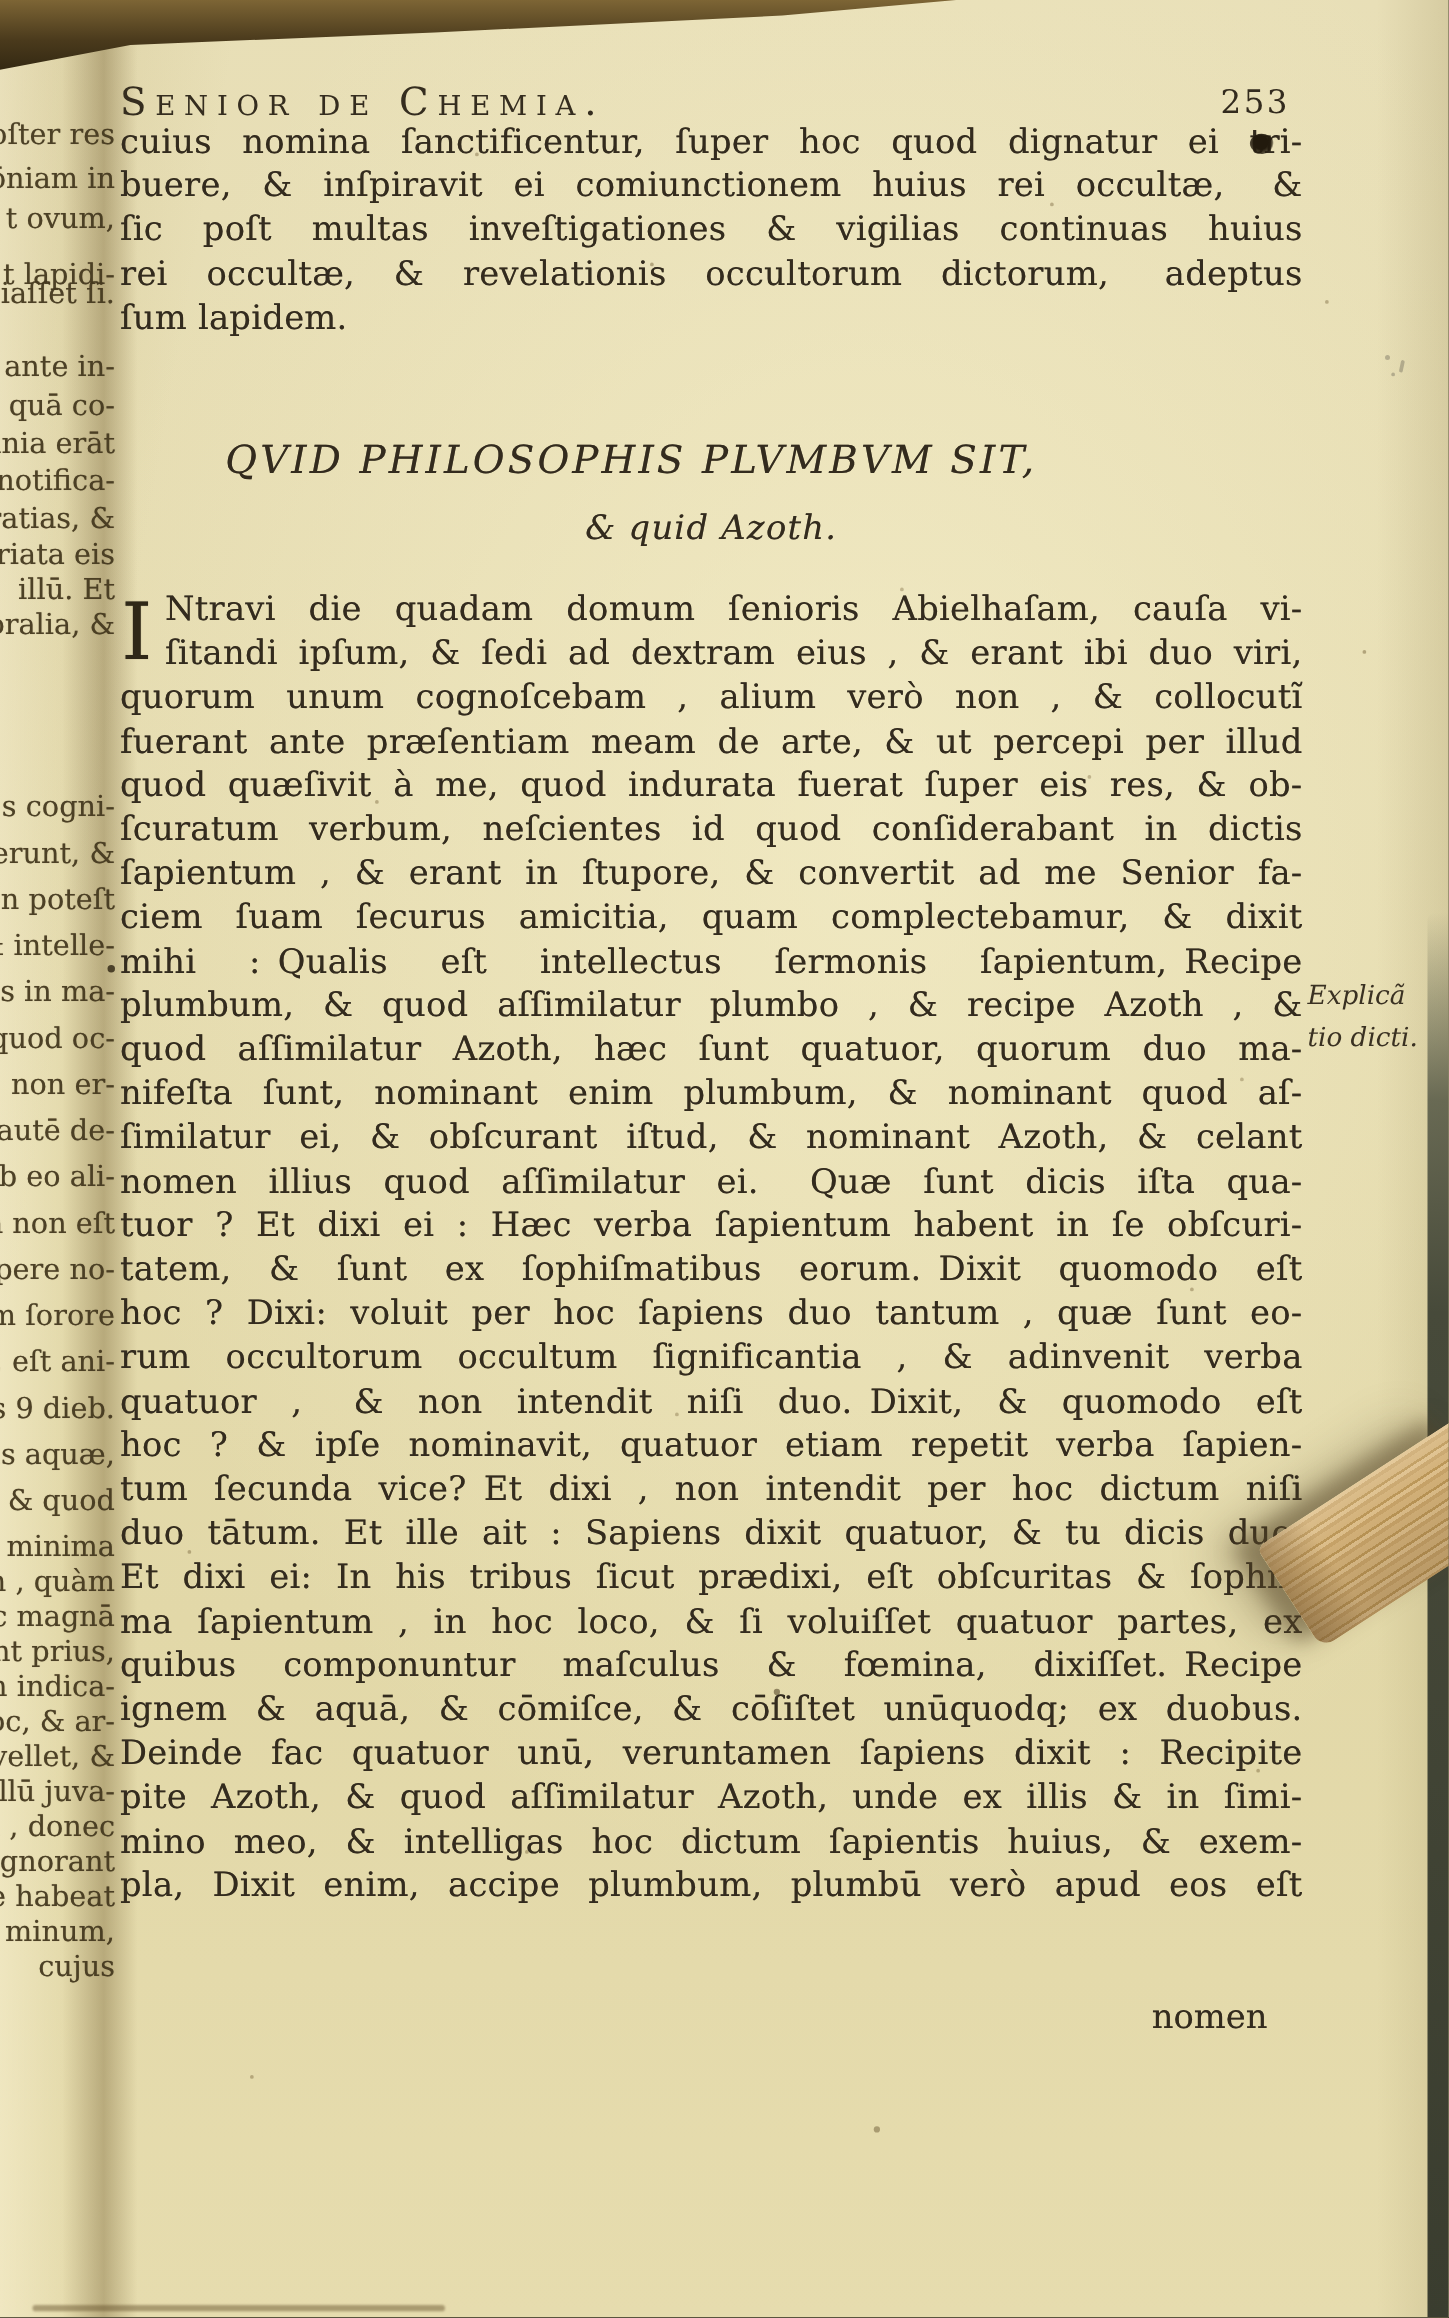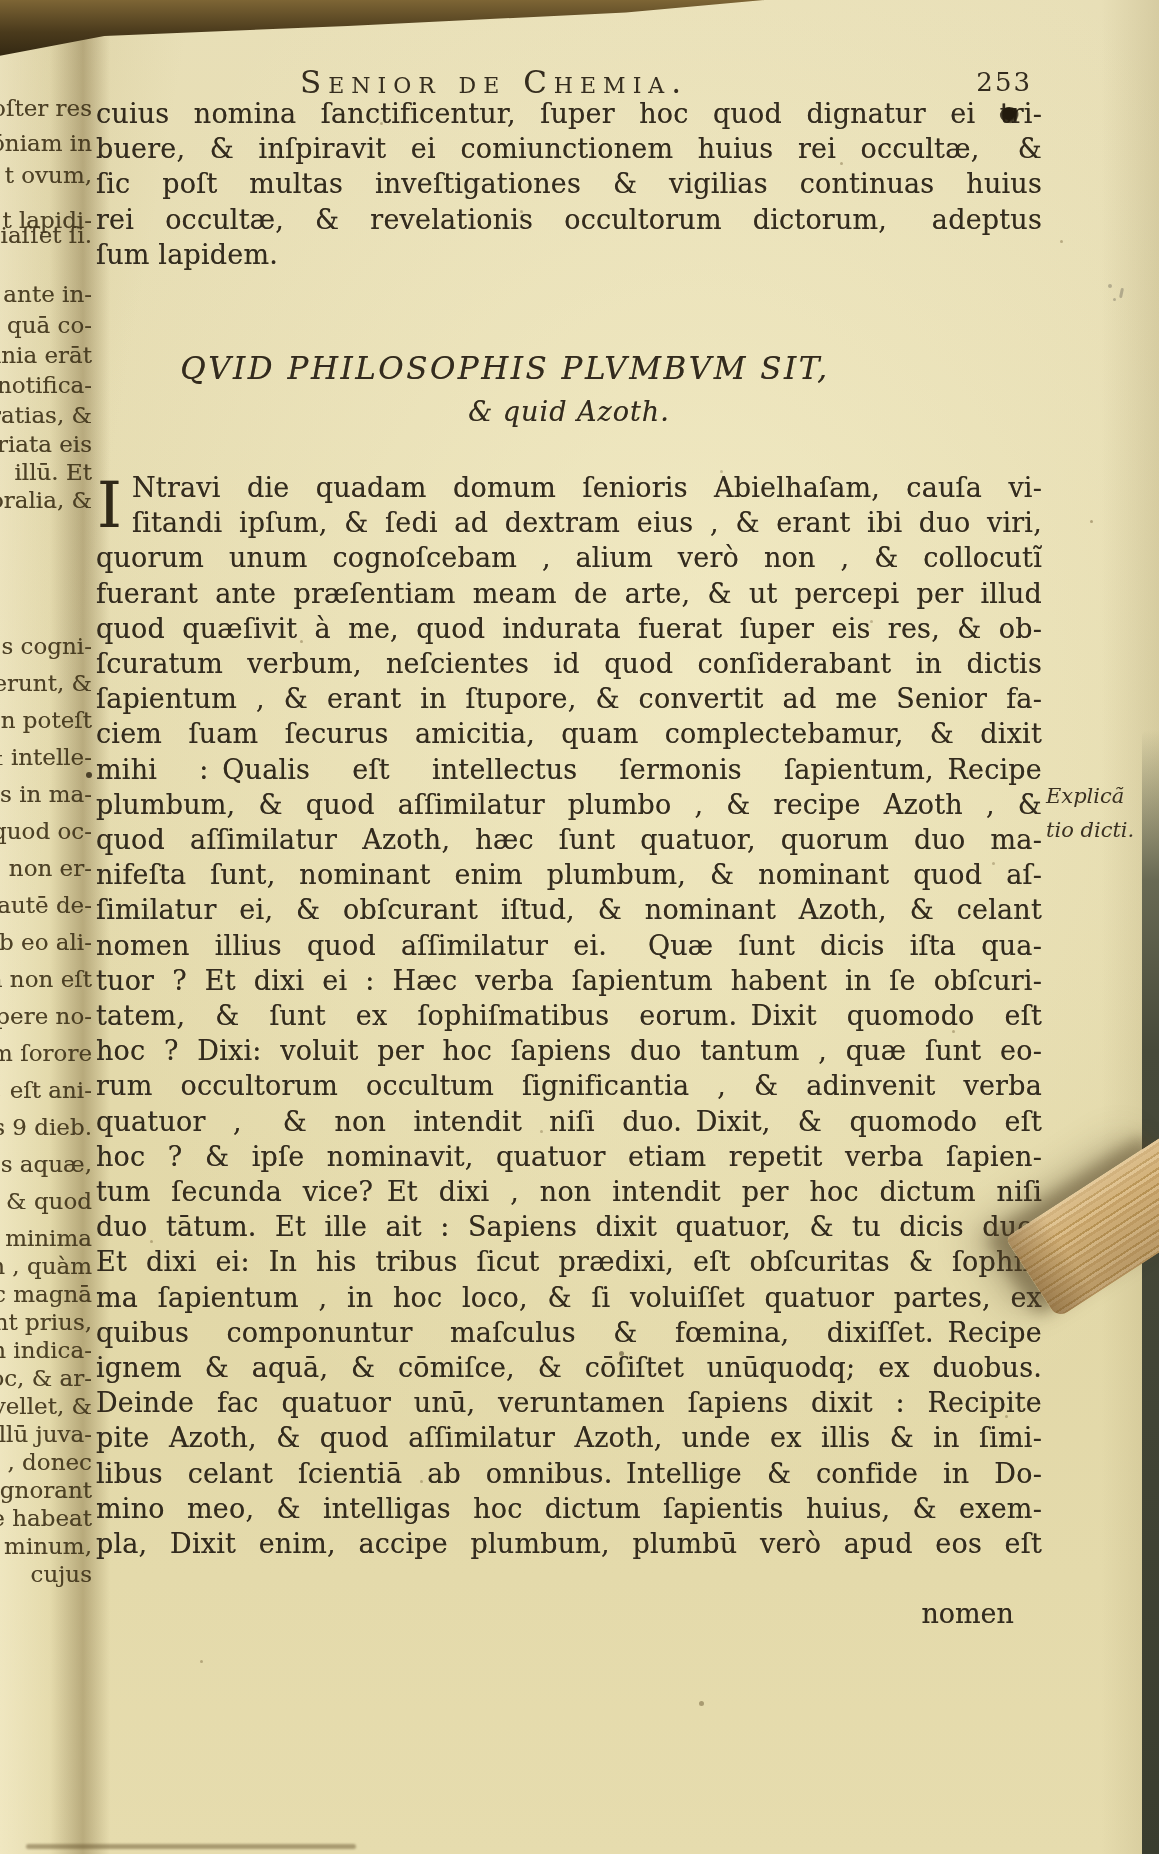--- a/index.html
+++ b/index.html
@@ -71,42 +71,42 @@
       700px 1702px 0 1px rgba(95,78,42,.45), 150px 1240px 0 0 rgba(110,90,50,.4),
       1005px 1415px 0 0 rgba(110,90,50,.4), 260px 940px 0 0 rgba(110,90,50,.35),
       620px 1352px 0 1px rgba(75,60,32,.55), 870px 620px 0 0 rgba(110,90,50,.35),
       1060px 240px 0 0 rgba(110,90,50,.4), 380px 122px 0 0 rgba(110,90,50,.4),
       720px 470px 0 0 rgba(110,90,50,.35), 992px 862px 0 0 rgba(110,90,50,.35),
       200px 1660px 0 0 rgba(110,90,50,.4), 540px 1130px 0 0 rgba(110,90,50,.35);
   }
   
   .running-head{position:absolute;left:96px;top:64px;width:946px;height:44px;z-index:4;}
   .head-title{
-    text-align:center;padding-right:150px;font-variant:small-caps;
+    text-align:left;padding-right:150px;font-variant:small-caps;
     font-size:31px;letter-spacing:7px;color:#352d1f;
   }
   .page-num{position:absolute;right:10px;top:3px;font-size:26px;letter-spacing:2px;}
   .para{position:absolute;left:96px;width:946px;z-index:4;}
   #para1{top:96px;}
   #para2{top:470px;}
   .tl{
     font-size:27px;line-height:35.2px;letter-spacing:.2px;white-space:normal;
     text-align:justify;text-align-last:justify;
     text-shadow:0 0 .5px rgba(51,43,30,.55);
   }
   .tl.nojust{text-align:left;text-align-last:left;}
   .tl.indent{padding-left:36px;}
   .drop-cap{
     position:absolute;left:97px;top:474px;z-index:4;font-size:63px;line-height:1;
     color:#2f2818;text-shadow:0 0 .6px rgba(47,40,24,.6);
   }
   .section-heading{position:absolute;left:96px;top:350px;width:946px;z-index:4;text-align:center;}
   .sh1{font-style:italic;font-size:31px;letter-spacing:2.5px;padding-right:128px;white-space:nowrap;
        text-shadow:0 0 .5px rgba(51,43,30,.55);}
-  .sh2{font-style:italic;font-size:27px;margin-top:10px;letter-spacing:1px;
+  .sh2{font-style:italic;font-size:27px;margin-top:21px;letter-spacing:1px;
        text-shadow:0 0 .5px rgba(51,43,30,.55);}
   .margin-note{
     position:absolute;left:1046px;top:779px;width:112px;z-index:4;
     font-style:italic;font-size:21px;line-height:34px;color:#3a3122;
   }
   .catchword{
     position:absolute;left:96px;top:1598px;width:918px;z-index:4;
     text-align:right;font-size:27px;text-shadow:0 0 .5px rgba(51,43,30,.55);
   }
   .left-fragments{position:absolute;left:0;top:0;width:97px;height:100%;z-index:3;}
@@ -213,21 +213,20 @@
       <div class="tl">quatuor ,  &amp; non intendit niſi duo. Dixit, &amp; quomodo eſt</div>
       <div class="tl">hoc ? &amp; ipſe nominavit, quatuor etiam repetit verba ſapien-</div>
       <div class="tl">tum ſecunda vice? Et dixi , non intendit per hoc dictum niſi</div>
       <div class="tl">duo tātum. Et ille ait : Sapiens dixit quatuor, &amp; tu dicis duo.</div>
       <div class="tl">Et dixi ei: In his tribus ſicut prædixi, eſt obſcuritas &amp; ſophiſ-</div>
       <div class="tl">ma ſapientum , in hoc loco, &amp; ſi voluiſſet quatuor partes, ex</div>
       <div class="tl">quibus componuntur maſculus &amp; fœmina, dixiſſet. Recipe</div>
       <div class="tl">ignem &amp; aquā, &amp; cōmiſce, &amp; cōſiſtet unūquodq; ex duobus.</div>
       <div class="tl">Deinde fac quatuor unū, veruntamen ſapiens dixit : Recipite</div>
       <div class="tl">pite Azoth, &amp; quod aſſimilatur Azoth, unde ex illis &amp; in ſimi-</div>
-      <div class="tl">libus celant ſcientiā ab omnibus. Intellige &amp; confide in Do-</div>
       <div class="tl">mino meo, &amp; intelligas hoc dictum ſapientis huius, &amp; exem-</div>
       <div class="tl">pla, Dixit enim, accipe plumbum, plumbū verò apud eos eſt</div>
     </div>
 
   <div class="margin-note">
     <div>Explicã</div>
     <div>tio dicti.</div>
   </div>
 
   <div class="catchword">nomen</div>

